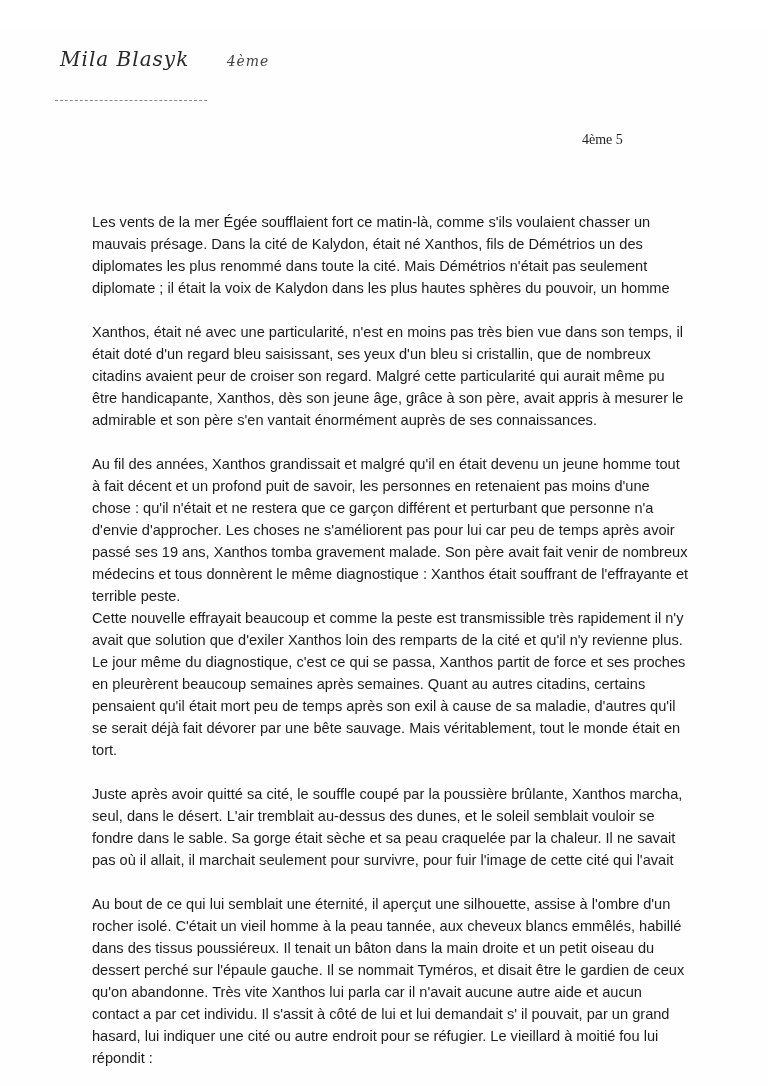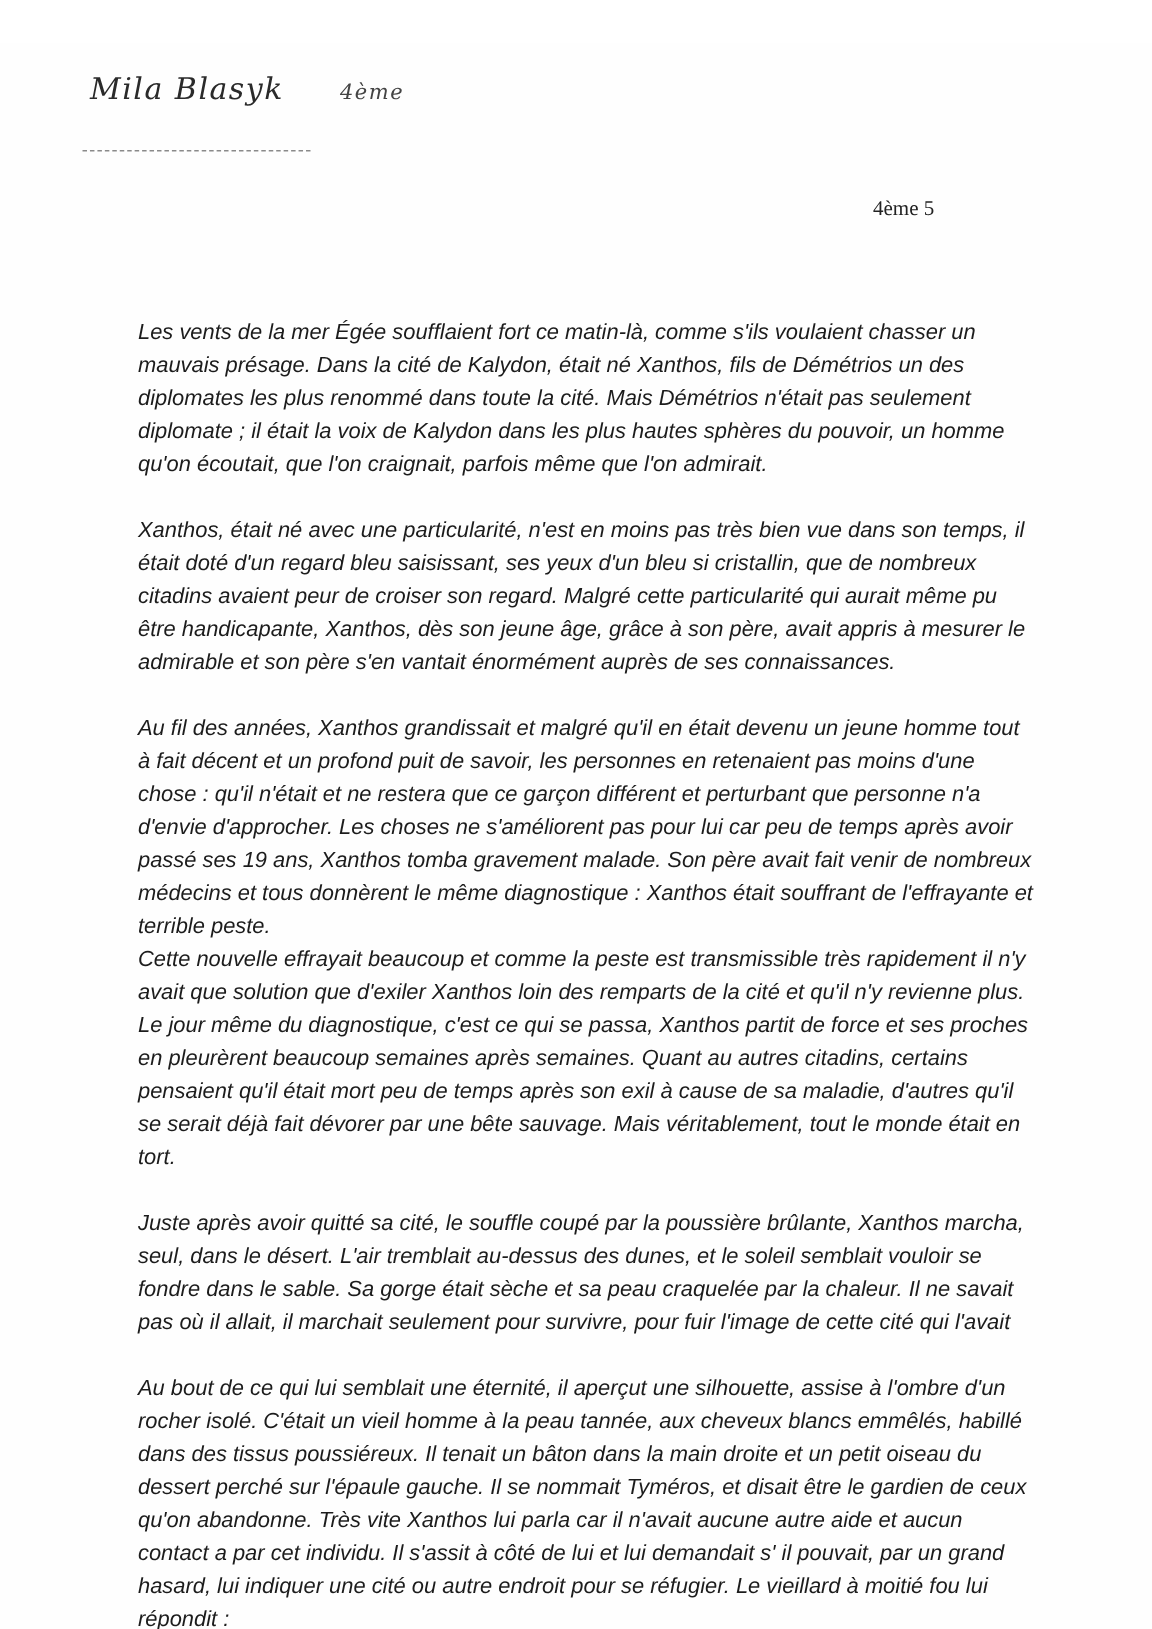--- a/index.html
+++ b/index.html
@@ -23,21 +23,21 @@
     }
     .class-label {
       position: absolute; left: 582px; top: 103px;
       font-family: "Liberation Serif", serif; font-size: 14px; color: #222;
     }
     .body-text {
       position: absolute; left: 92px; top: 182px; width: 640px;
       font-family: "Liberation Sans", sans-serif; font-size: 14.6px; color: #1c1c1c;
       line-height: 22px;
     }
-    .para { margin: 0; font-style: italic; }
+    .para { margin: 0; }
     .para .line { display: block; white-space: nowrap; }
     .gap { height: 22px; }
   </style>
 </head>
 <body>
 
 <div class="page">
   <div class="handwriting">
     <span class="name">Mila Blasyk</span>
     <span class="mark">4ème</span>
@@ -45,21 +45,20 @@
   <div class="name-line"></div>
 
   <div class="class-label">4ème 5</div>
 
   <div class="body-text" id="body-text">
       <div class="para">
         <span class="line">Les vents de la mer Égée soufflaient fort ce matin-là, comme s'ils voulaient chasser un</span>
         <span class="line">mauvais présage. Dans la cité de Kalydon, était né Xanthos, fils de Démétrios un des</span>
         <span class="line">diplomates les plus renommé dans toute la cité. Mais Démétrios n'était pas seulement</span>
         <span class="line">diplomate ; il était la voix de Kalydon dans les plus hautes sphères du pouvoir, un homme</span>
-        <span class="line">qu'on écoutait, que l'on craignait, parfois même que l'on admirait.</span>
       </div>
       <div class="gap"></div>
       <div class="para">
         <span class="line"> Xanthos, était né avec une particularité, n'est en moins pas très bien vue dans son temps, il</span>
         <span class="line">était doté d'un regard bleu saisissant, ses yeux d'un bleu si cristallin, que de nombreux</span>
         <span class="line">citadins avaient peur de croiser son regard. Malgré cette particularité qui aurait même pu</span>
         <span class="line">être handicapante, Xanthos, dès son jeune âge, grâce à son père, avait appris à mesurer le</span>
         <span class="line">admirable et son père s'en vantait énormément auprès de ses connaissances.</span>
       </div>
       <div class="gap"></div>

